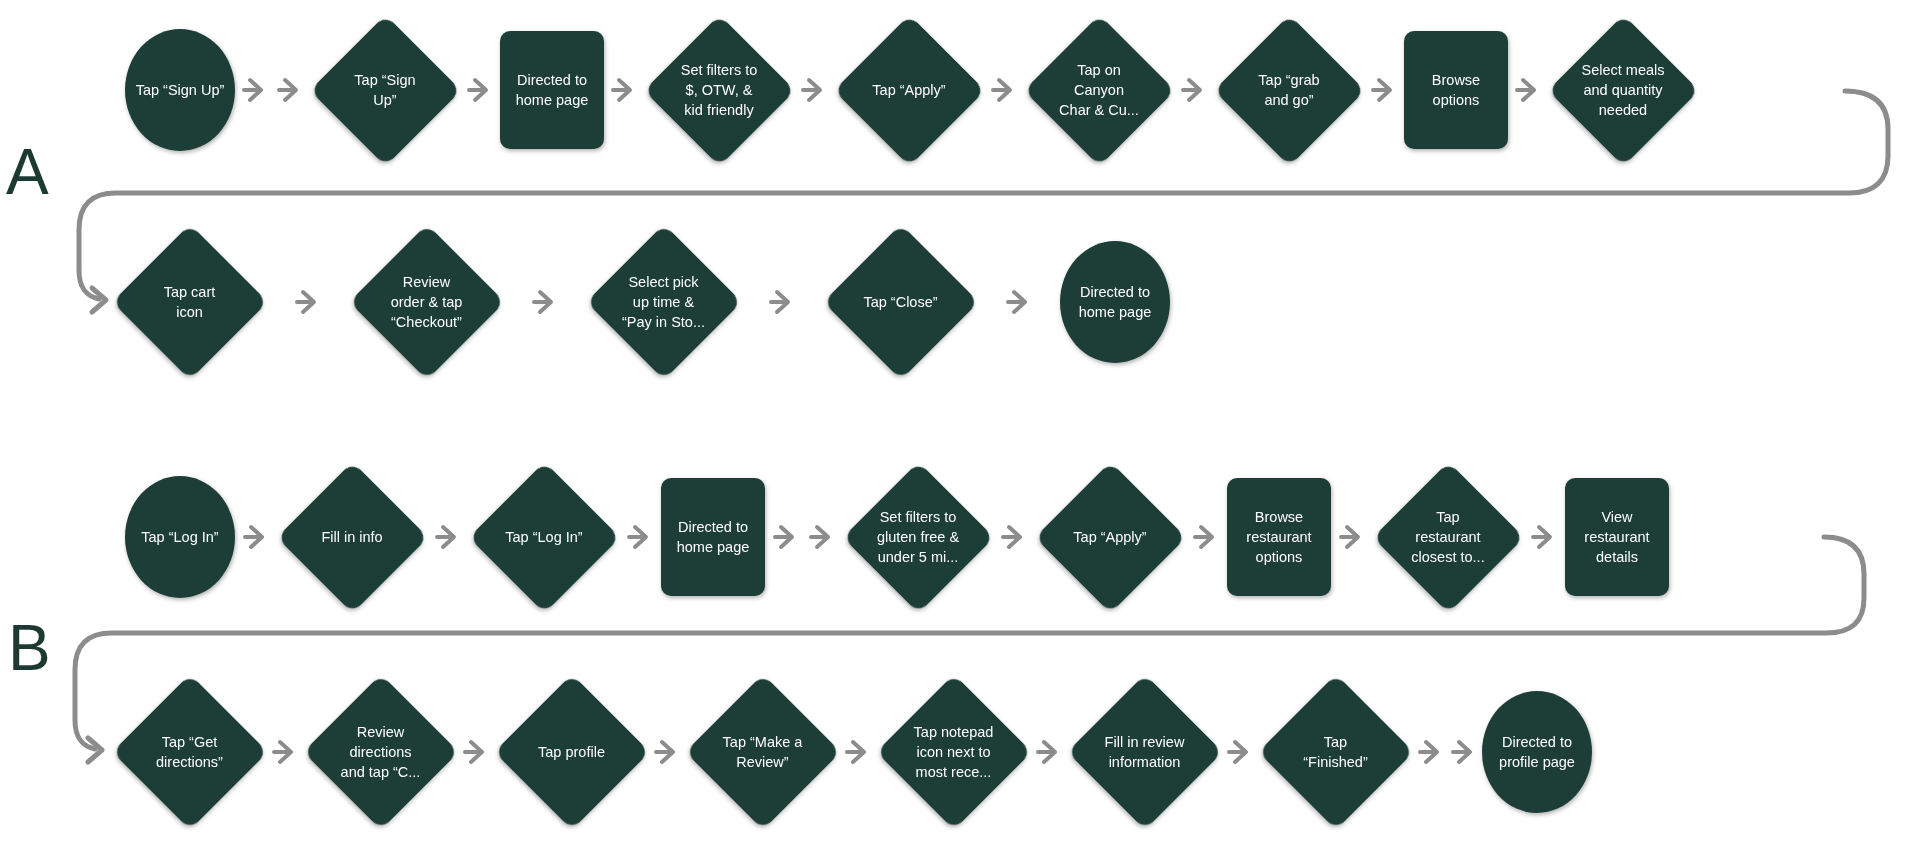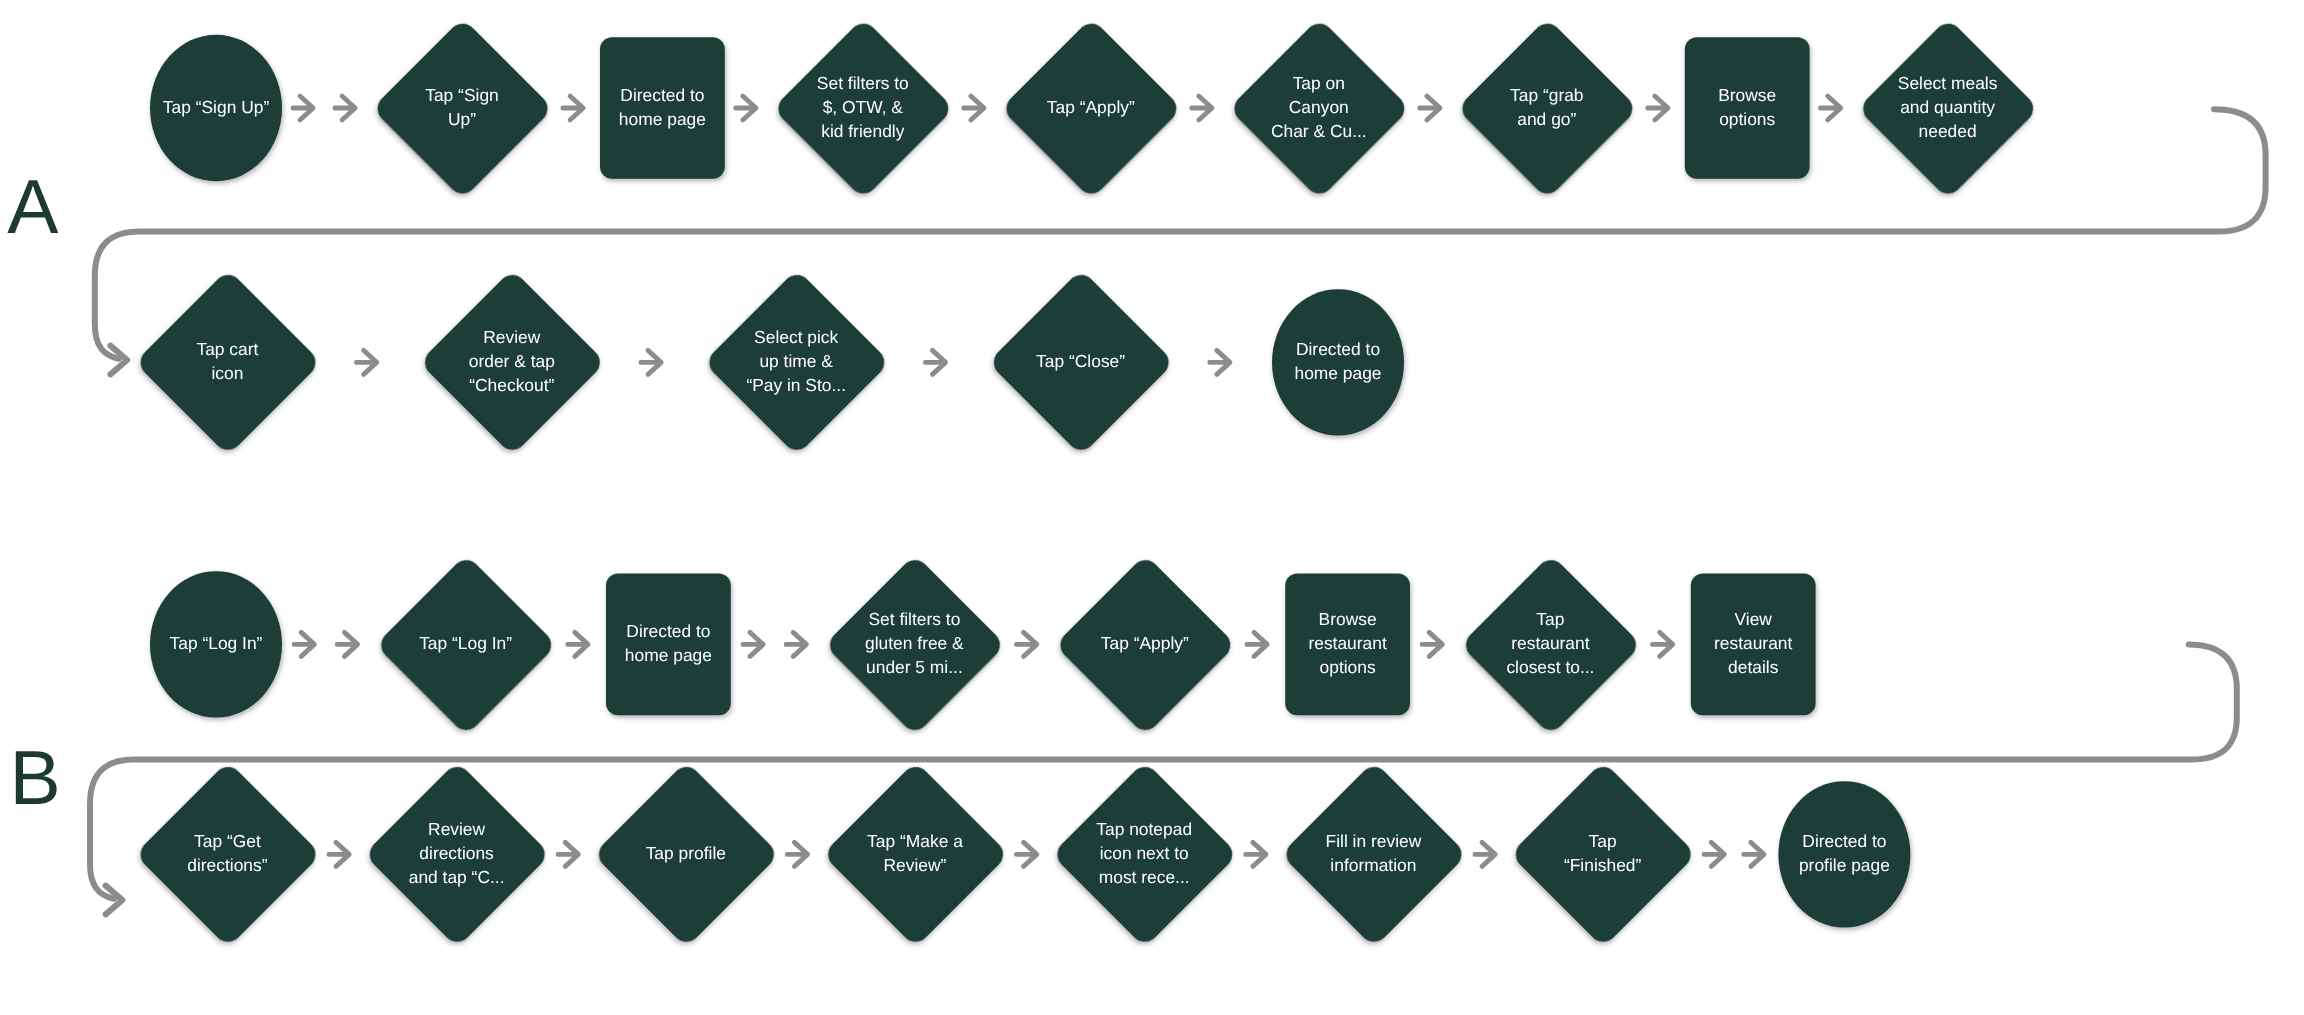--- a/index.html
+++ b/index.html
@@ -19,21 +19,21 @@
   }
   #label-a{left:6px;top:140px;}
   #label-b{left:8px;top:616px;}
 
   .row{
     position:absolute;display:flex;align-items:center;z-index:2;
   }
   #row-a1{left:125px;top:15px;height:150px;gap:5px;}
   #row-a2{left:112px;top:222px;height:160px;gap:26px;}
   #row-b1{left:125px;top:462px;height:150px;gap:6px;}
-  #row-b2{left:112px;top:632px;height:160px;gap:3px;}
+  #row-b2{left:112px;top:672px;height:160px;gap:3px;}
 
   .node{flex:none;color:var(--text);font-size:14.5px;line-height:1.38;text-align:center;}
   .node .label{white-space:pre-line;}
 
   .circle{
     width:110px;height:122px;border-radius:50%;background:var(--shape);
     display:flex;align-items:center;justify-content:center;padding:6px;
     filter:drop-shadow(1px 2px 2px rgba(0,0,0,0.30));
   }
   .rect{
@@ -207,20 +207,23 @@
 
   <div class="row" id="row-b1">
     <div class="node circle">
         <span class="label">Tap “Log In”</span>
       </div>
     <span class="arrow">
         <svg width="26" height="34" viewBox="0 0 26 34">
           <path d="M2 17 H15 M8 7 L19 17 L8 27" stroke="#8c8c8c" stroke-width="4" fill="none" stroke-linecap="round" stroke-linejoin="round"></path>
         </svg>
       </span>
+    <div class="node diamond">
+        <span class="label">Fill in info</span>
+      </div>
     <span class="arrow">
         <svg width="26" height="34" viewBox="0 0 26 34">
           <path d="M2 17 H15 M8 7 L19 17 L8 27" stroke="#8c8c8c" stroke-width="4" fill="none" stroke-linecap="round" stroke-linejoin="round"></path>
         </svg>
       </span>
     <div class="node diamond">
         <span class="label">Tap “Log In”</span>
       </div>
     <span class="arrow">
         <svg width="26" height="34" viewBox="0 0 26 34">

